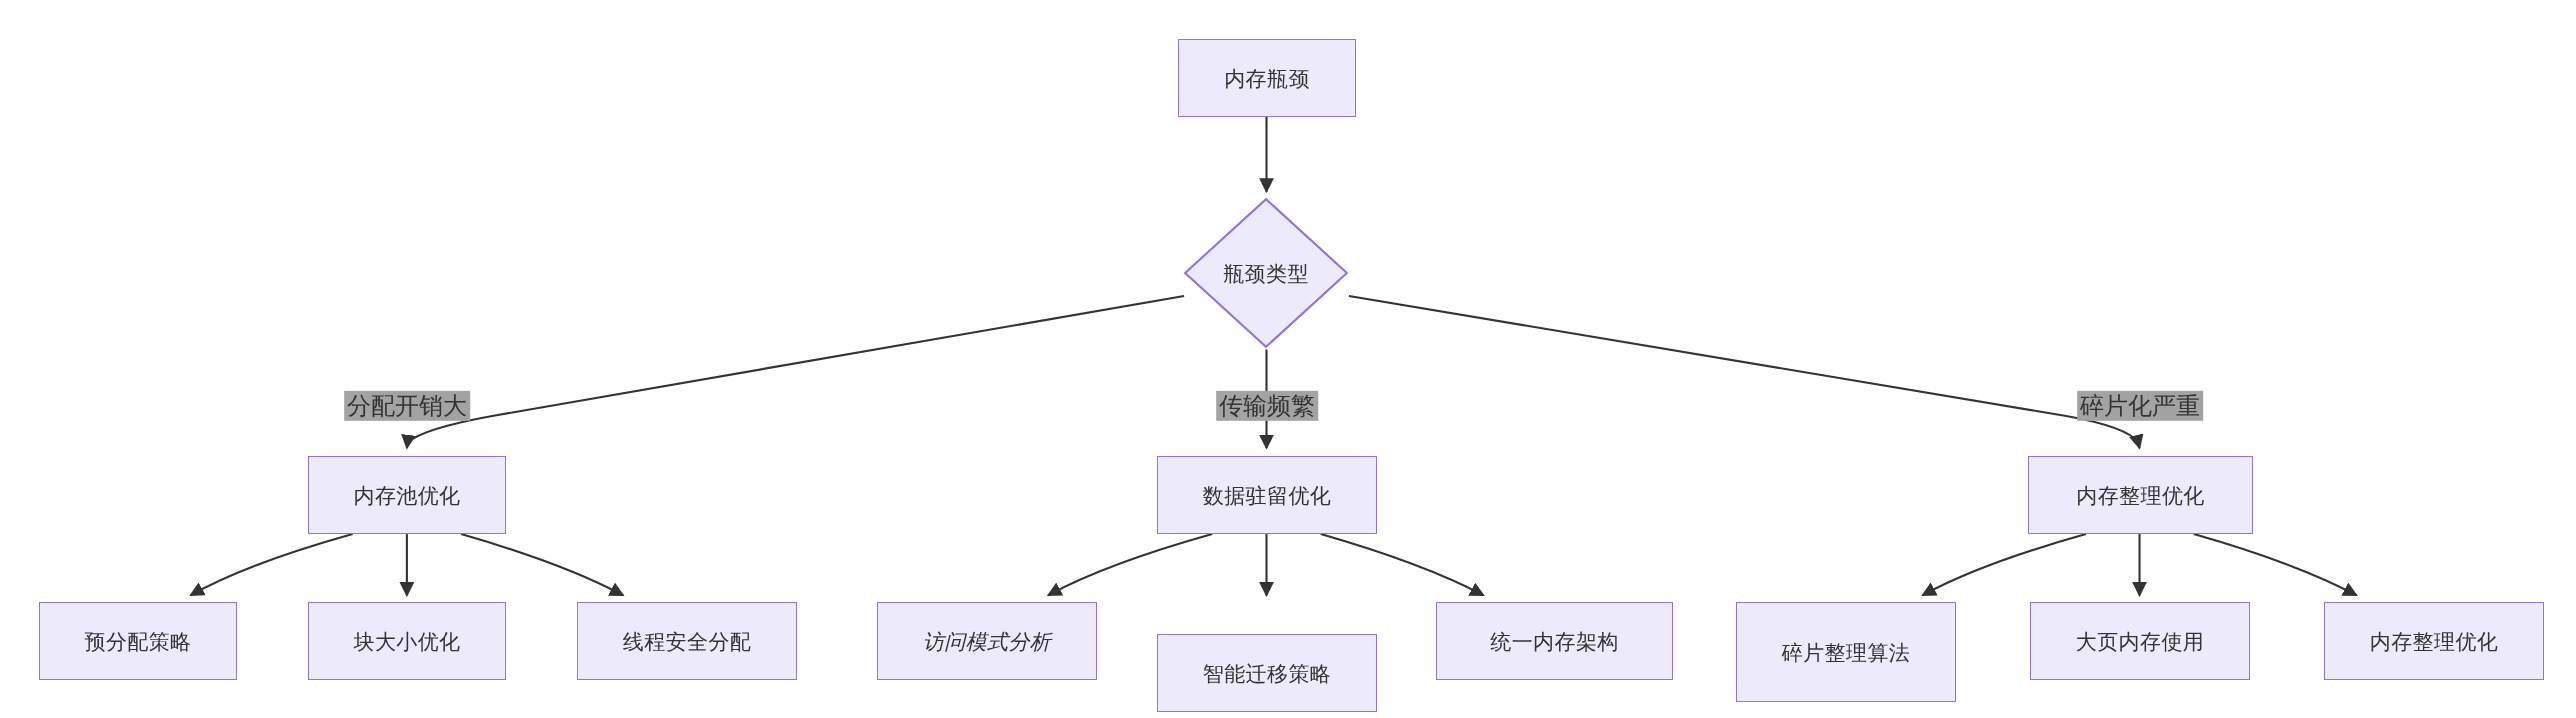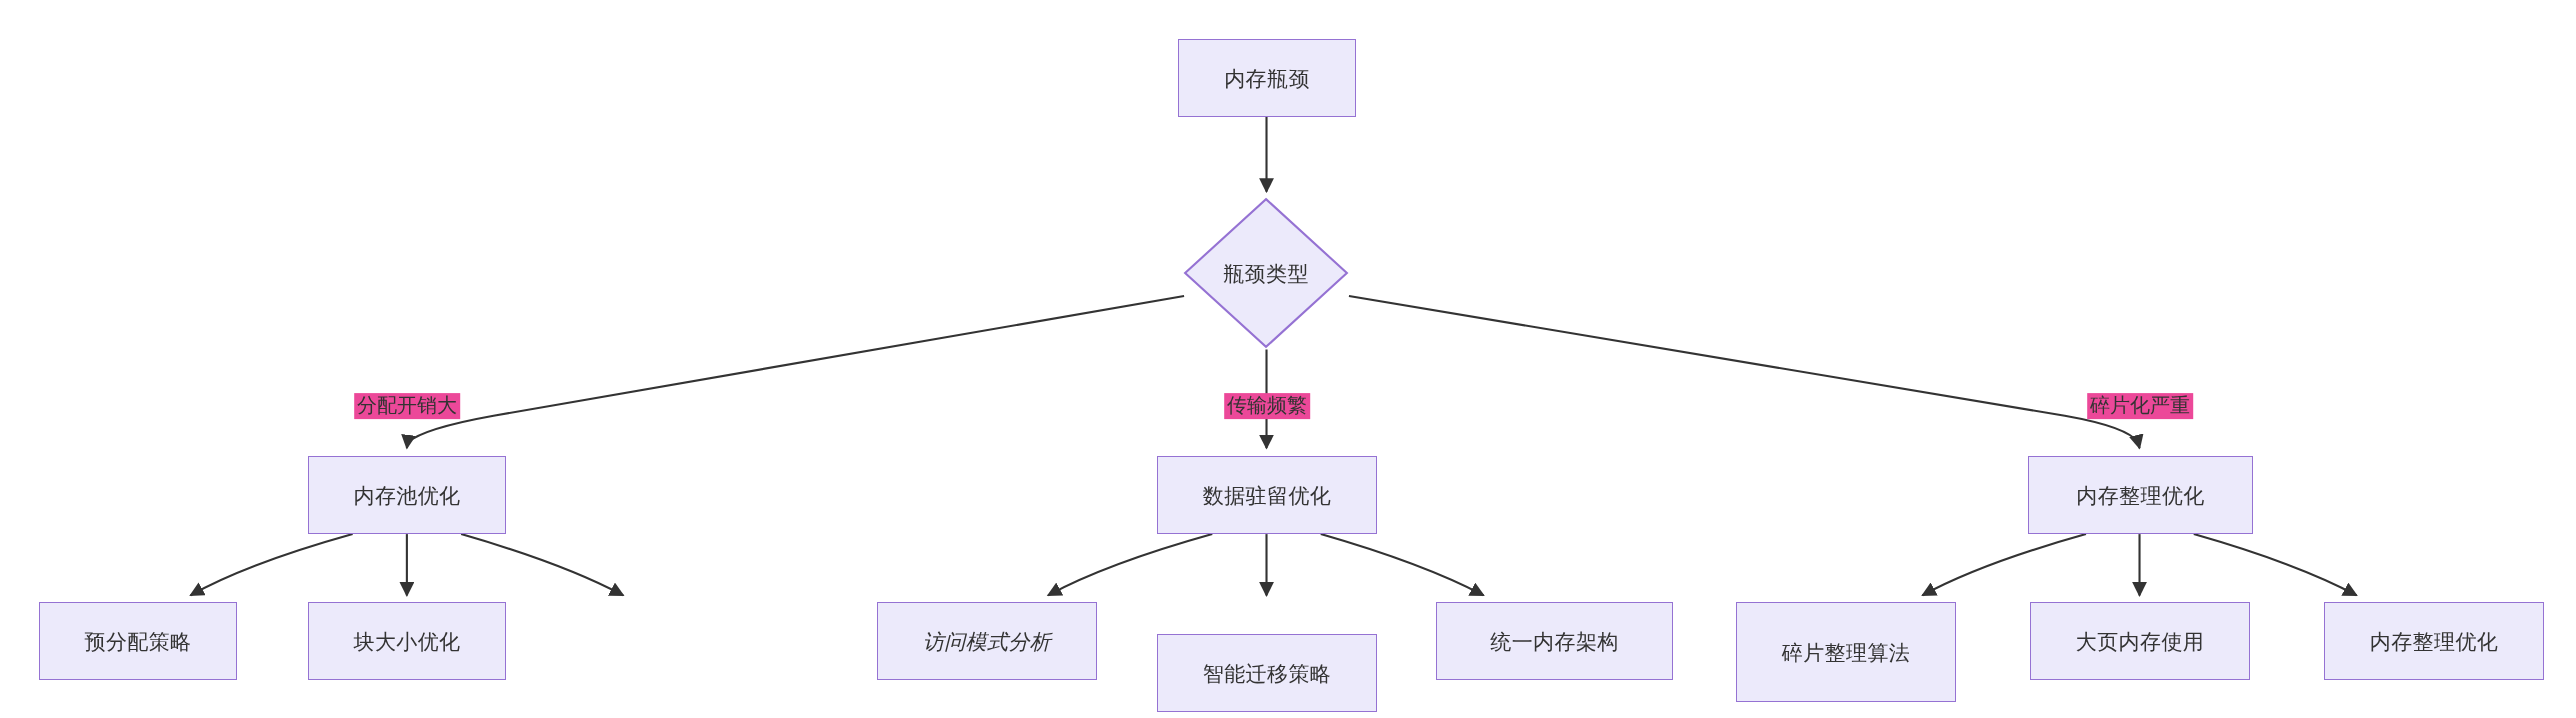--- a/index.html
+++ b/index.html
@@ -59,23 +59,23 @@
     z-index: 2;
     color: #333333;
     font-size: 21px;
     line-height: 1;
     letter-spacing: 0.4px;
     white-space: nowrap;
   }
   .edge-label {
     position: absolute;
     transform: translate(-50%, -50%);
-    background: #ec4899;
+    background: #a3a3a3;
     color: #333333;
-    font-size: 20px;
+    font-size: 24px;
     line-height: 1.15;
     padding: 1.4px 2.8px;
     white-space: nowrap;
   }
 </style>
 </head>
 <body>
 
 <div id="diagram-root">
 
@@ -157,20 +157,23 @@
   <div class="node" style="left:2028px; top:456px; width:225px; height:78px;">
     <span class="node-label">内存整理优化</span>
   </div>
 
   <div class="node" style="left:39px; top:602px; width:198px; height:78px;">
     <span class="node-label">预分配策略</span>
   </div>
   <div class="node" style="left:308px; top:602px; width:198px; height:78px;">
     <span class="node-label">块大小优化</span>
   </div>
+  <div class="node" style="left:577px; top:602px; width:220px; height:78px;">
+    <span class="node-label">线程安全分配</span>
+  </div>
 
   <div class="node" style="left:877px; top:602px; width:220px; height:78px;font-style:italic;">
     <span class="node-label">访问模式分析</span>
   </div>
   <div class="node" style="left:1157px; top:634px; width:220px; height:78px;">
     <span class="node-label">智能迁移策略</span>
   </div>
   <div class="node" style="left:1436px; top:602px; width:237px; height:78px;">
     <span class="node-label">统一内存架构</span>
   </div>

